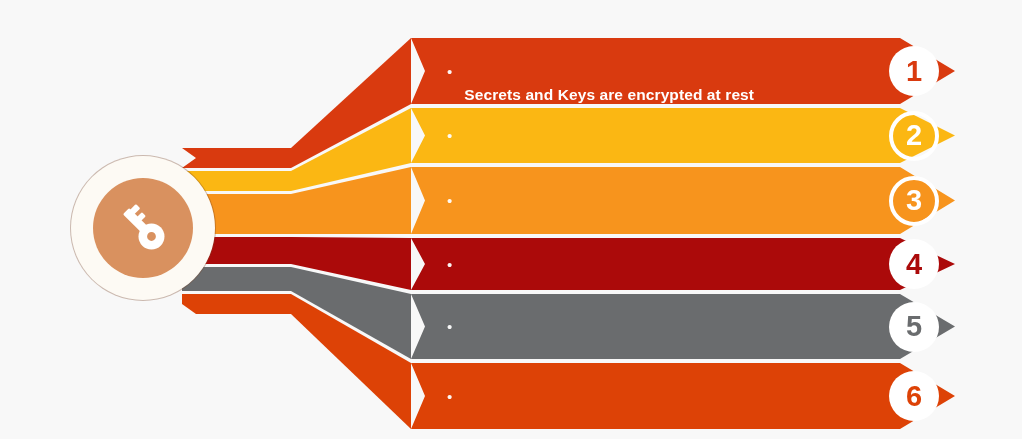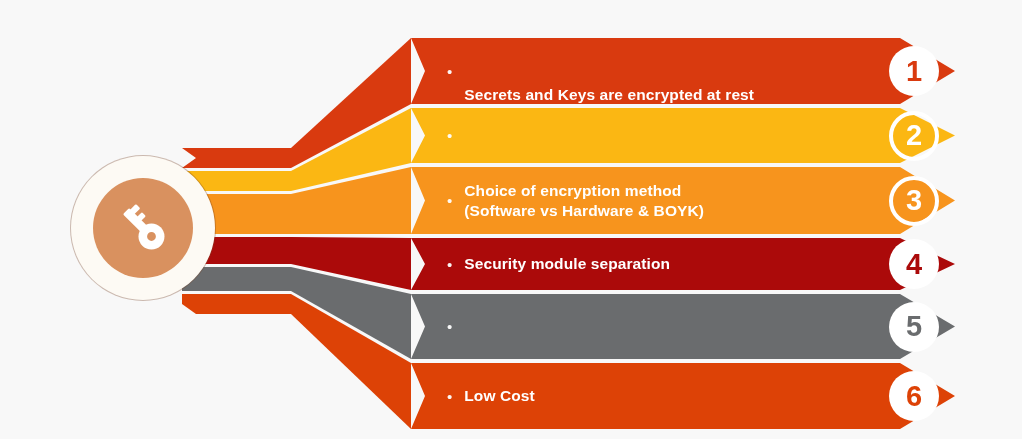--- a/index.html
+++ b/index.html
@@ -160,41 +160,37 @@
         <div class="num-circle" style="color: rgb(217, 58, 15);">1</div>
       </div>
       <div class="bar-row" style="left: 431px; top: 108px; width: 445px; height: 55px;">
         <span class="bullet">•</span>
       </div>
       <div class="num-wrap" style="left: 888px; top: 109.5px;">
         <div class="num-circle hollow" style="color: rgb(255, 255, 255);">2</div>
       </div>
       <div class="bar-row" style="left: 431px; top: 167px; width: 445px; height: 67px;">
         <span class="bullet">•</span>
-        <span class="bar-text" style="color: rgb(255, 255, 255);">Choice of encryption method
-(Software vs Hardware &amp; BOYK)</span>
       </div>
       <div class="num-wrap" style="left: 888px; top: 174.5px;">
         <div class="num-circle hollow" style="color: rgb(255, 255, 255);">3</div>
       </div>
       <div class="bar-row" style="left: 431px; top: 238px; width: 445px; height: 52px;">
         <span class="bullet">•</span>
-        <span class="bar-text" style="color: rgb(255, 255, 255);">Security module separation</span>
       </div>
       <div class="num-wrap" style="left: 888px; top: 238px;">
         <div class="num-circle" style="color: rgb(171, 10, 10);">4</div>
       </div>
       <div class="bar-row" style="left: 431px; top: 294px; width: 445px; height: 65px;">
         <span class="bullet">•</span>
       </div>
       <div class="num-wrap" style="left: 888px; top: 300.5px;">
         <div class="num-circle" style="color: rgb(106, 108, 110);">5</div>
       </div>
       <div class="bar-row" style="left: 431px; top: 363px; width: 445px; height: 66px;">
         <span class="bullet">•</span>
-        <span class="bar-text" style="color: rgb(255, 255, 255);">Low Cost</span>
       </div>
       <div class="num-wrap" style="left: 888px; top: 370px;">
         <div class="num-circle" style="color: rgb(221, 66, 6);">6</div>
       </div>
     </div>
 
 </div>
 
 </body></html>

